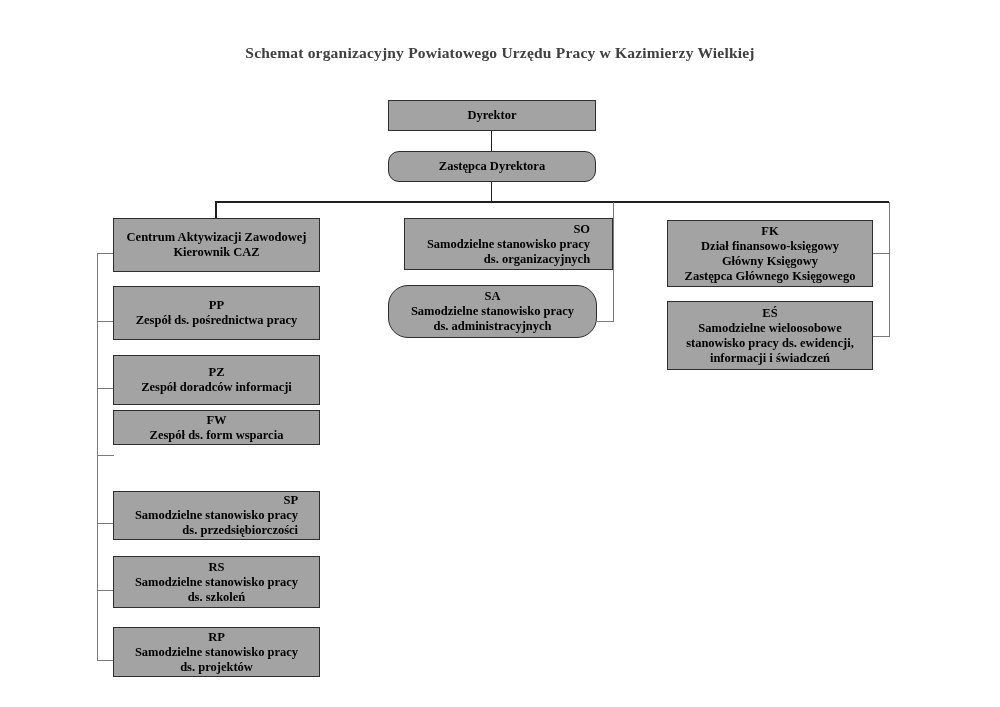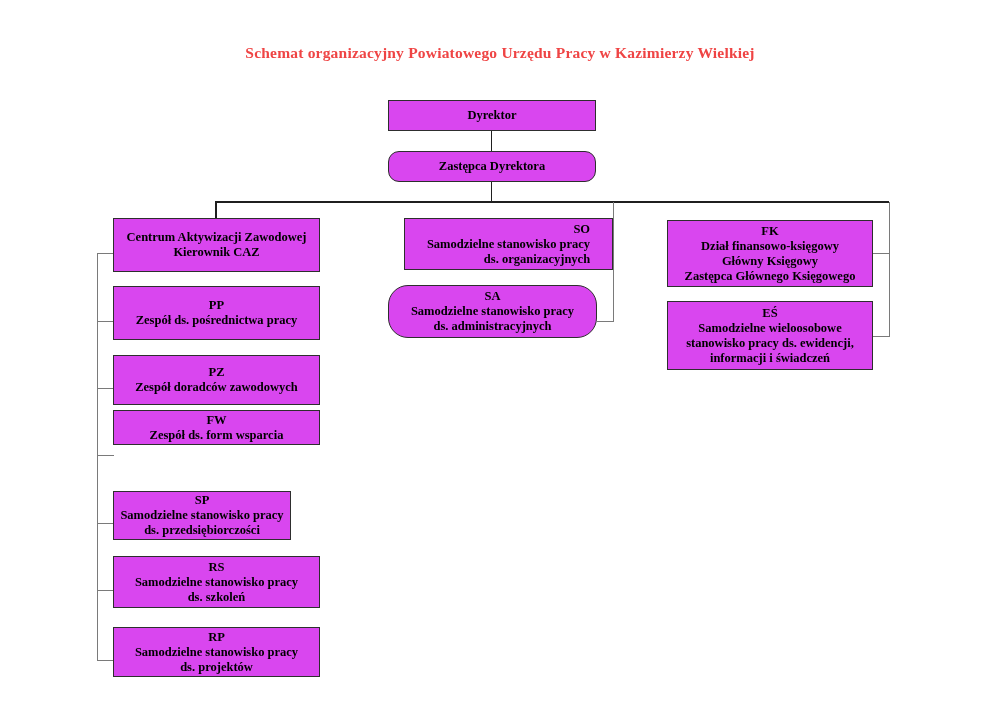--- a/index.html
+++ b/index.html
@@ -17,28 +17,28 @@
     overflow: hidden;
   }
   .chart-title {
     position: absolute;
     left: 0;
     top: 44px;
     width: 1000px;
     text-align: center;
     font-size: 15.5px;
     font-weight: bold;
-    color: #ef4444;
+    color: #404040;
     letter-spacing: 0.2px;
   }
   .node {
     position: absolute;
     box-sizing: border-box;
     border: 1px solid #2e2e2e;
-    background: #d946ef;
+    background: #a3a3a3;
     display: flex;
     align-items: center;
     justify-content: center;
     text-align: center;
     font-size: 12.5px;
     font-weight: bold;
     line-height: 1.2;
     color: #000000;
     white-space: pre-line;
     padding: 1px 3px;
@@ -50,21 +50,21 @@
   .line.trunk {
     background: #1f1f1f;
   }
   
   .n-dyrektor { left: 388px; top: 100px; width: 208px; height: 31px; }
   .n-zastepca { left: 388px; top: 151px; width: 208px; height: 31px; border-radius: 11px; }
   .n-caz      { left: 113px; top: 218px; width: 207px; height: 54px; }
   .n-pp       { left: 113px; top: 286px; width: 207px; height: 54px; }
   .n-pz       { left: 113px; top: 355px; width: 207px; height: 50px; }
   .n-fw       { left: 113px; top: 410px; width: 207px; height: 35px; }
-  .n-sp       { left: 113px; top: 491px; width: 178px; height: 49px; }
+  .n-sp       { left: 113px; top: 491px; width: 207px; height: 49px; text-align: right; }
   .n-rs       { left: 113px; top: 556px; width: 207px; height: 52px; }
   .n-rp       { left: 113px; top: 627px; width: 207px; height: 50px; }
   .n-so       { left: 404px; top: 218px; width: 209px; height: 52px; text-align: right; }
   .n-sa       { left: 388px; top: 285px; width: 209px; height: 53px; border-radius: 20px; }
   .n-fk       { left: 667px; top: 220px; width: 206px; height: 67px; }
   .n-es       { left: 667px; top: 301px; width: 206px; height: 69px; }
 </style>
 </head>
 <body>
 
@@ -95,21 +95,21 @@
   <div class="line" style="left:873px; top:336px; width:17px; height:1px;"></div>
 
   <div class="node n-dyrektor">Dyrektor</div>
   <div class="node n-zastepca">Zastępca Dyrektora</div>
 
   <div class="node n-caz">Centrum Aktywizacji Zawodowej
 Kierownik CAZ</div>
   <div class="node n-pp">PP
 Zespół ds. pośrednictwa pracy</div>
   <div class="node n-pz">PZ
-Zespół doradców zawodowych</div>
+Zespół doradców informacji</div>
   <div class="node n-fw">FW
 Zespół  ds. form wsparcia</div>
   <div class="node n-sp">SP
 Samodzielne stanowisko pracy
 ds. przedsiębiorczości</div>
   <div class="node n-rs">RS
 Samodzielne stanowisko pracy
 ds. szkoleń</div>
   <div class="node n-rp">RP
 Samodzielne stanowisko pracy

